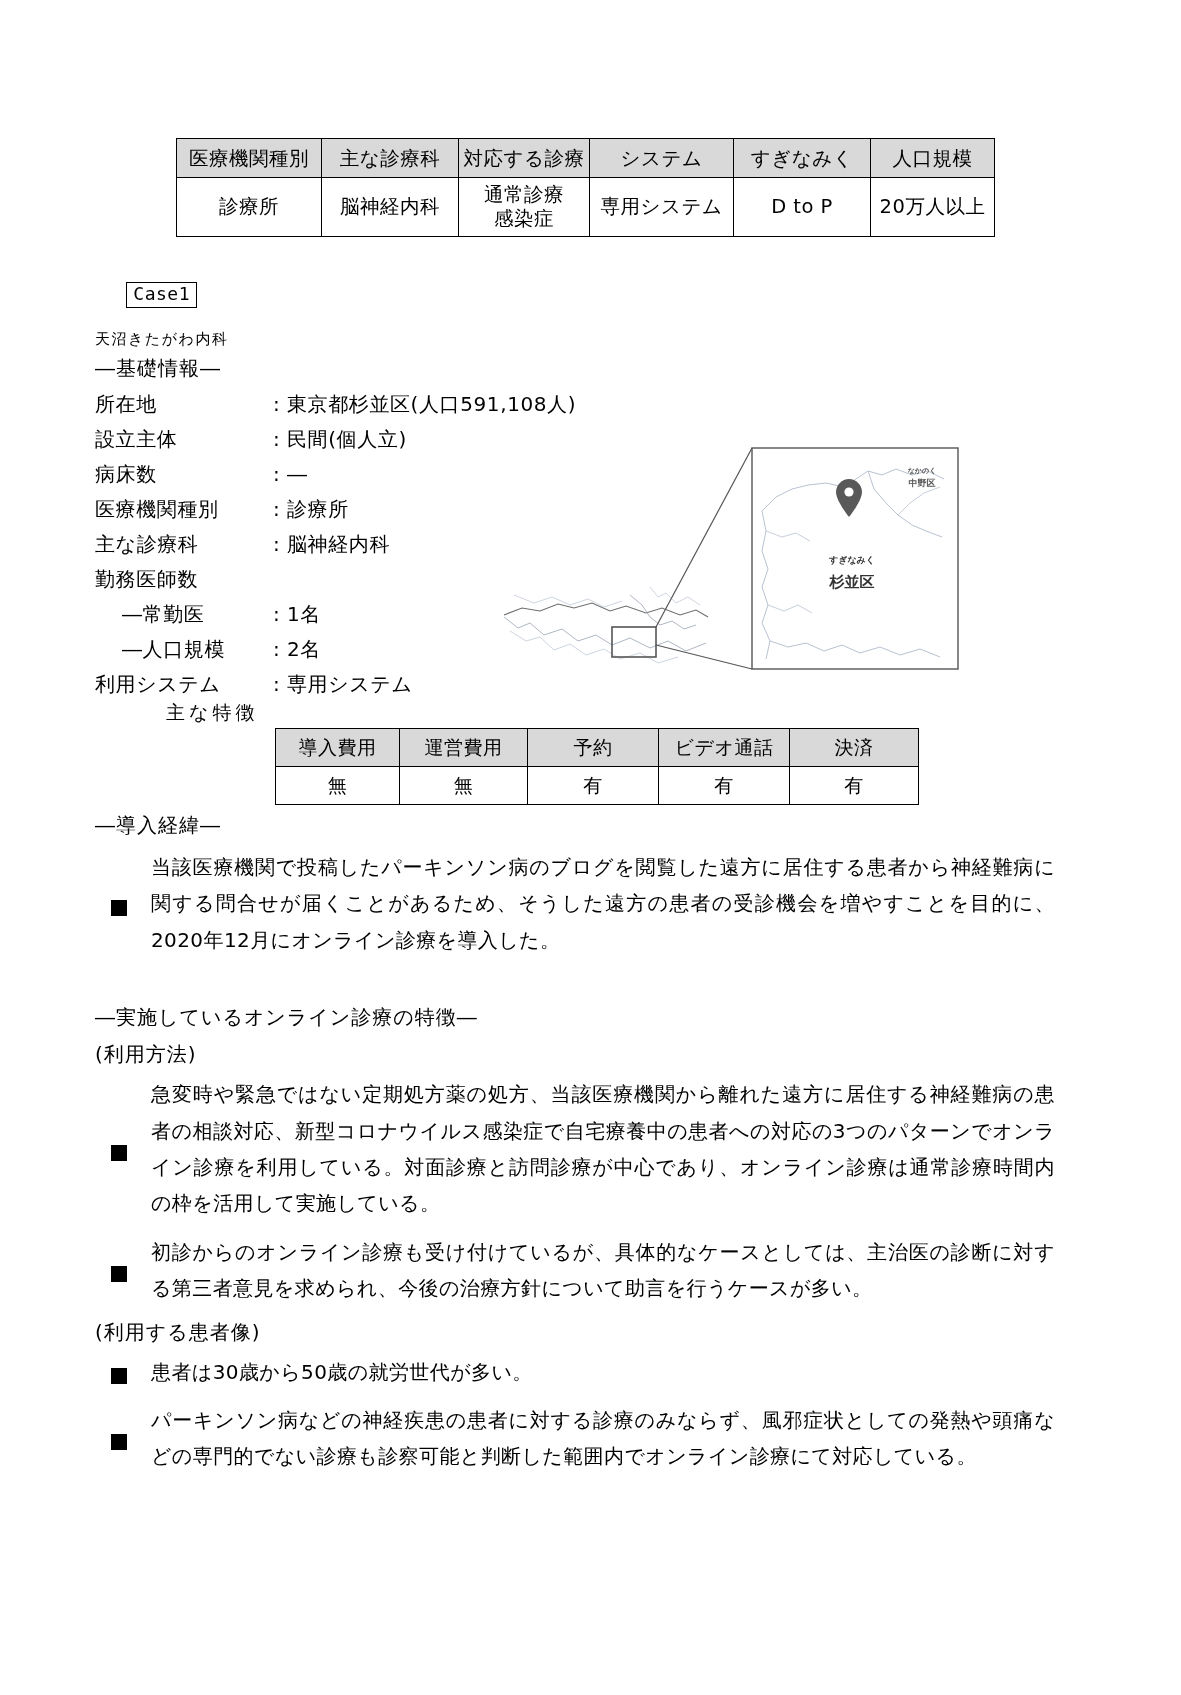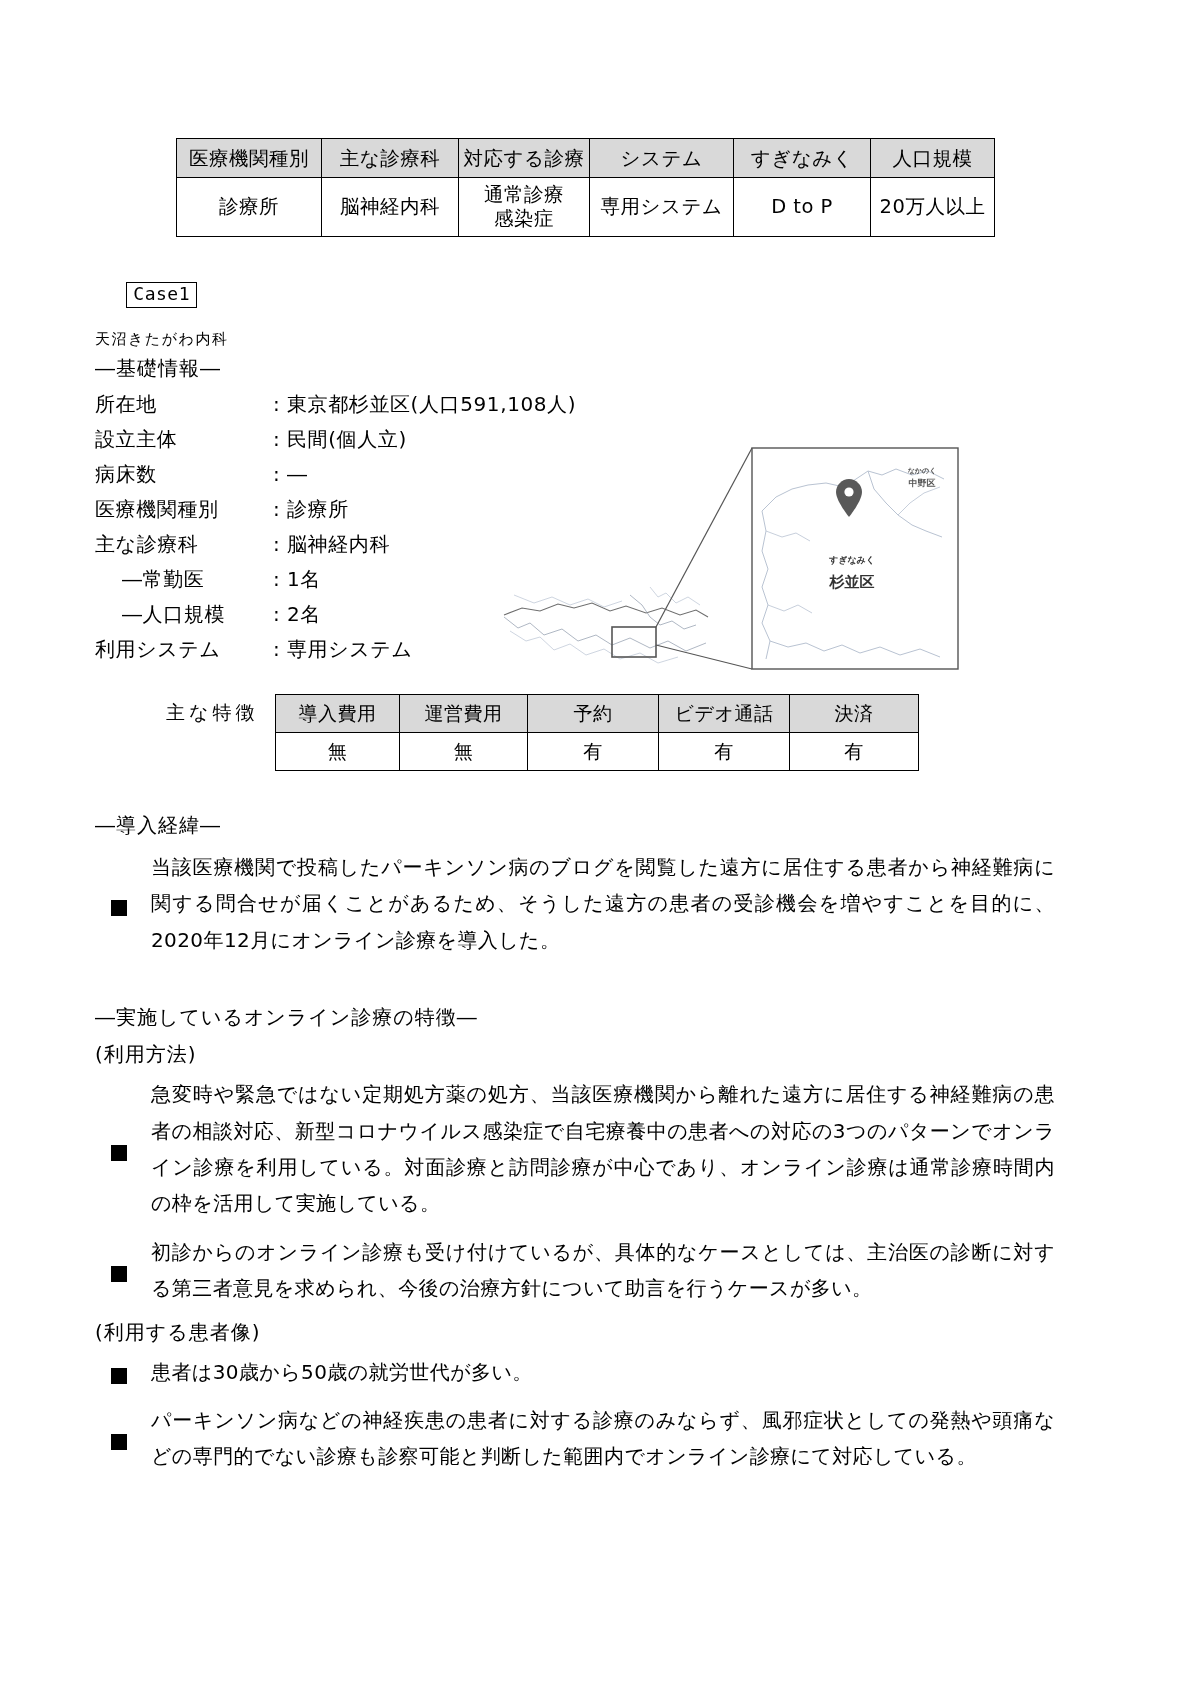--- a/index.html
+++ b/index.html
@@ -120,21 +120,21 @@
     position: absolute;
     left: 166px;
     top: 700px;
     font-family: "DejaVu Sans", "Liberation Sans", sans-serif;
     font-size: 19px;
     letter-spacing: 4px;
   }
   .features-table {
     position: absolute;
     left: 275px;
-    top: 694px;
+    top: 728px;
     width: 640px;
     border-collapse: collapse;
     table-layout: fixed;
     padding-left: 44px;
   }
   .features-table th,
   .features-table td {
     border: 1.4px solid #000;
     text-align: center;
     vertical-align: middle;
@@ -246,20 +246,23 @@
       <span class="info-sep">:</span>
       <span class="info-val">診療所</span>
     </div>
 
     <div class="info-row">
       <span class="info-key">主な診療科</span>
       <span class="info-sep">:</span>
       <span class="info-val">脳神経内科</span>
     </div>
 
+    <div class="info-row">
+      <span class="info-key">勤務医師数</span>
+    </div>
 
     <div class="info-row">
       <span class="info-key indent">―常勤医</span>
       <span class="info-sep">:</span>
       <span class="info-val">1名</span>
     </div>
 
     <div class="info-row">
       <span class="info-key indent">―人口規模</span>
       <span class="info-sep">:</span>

